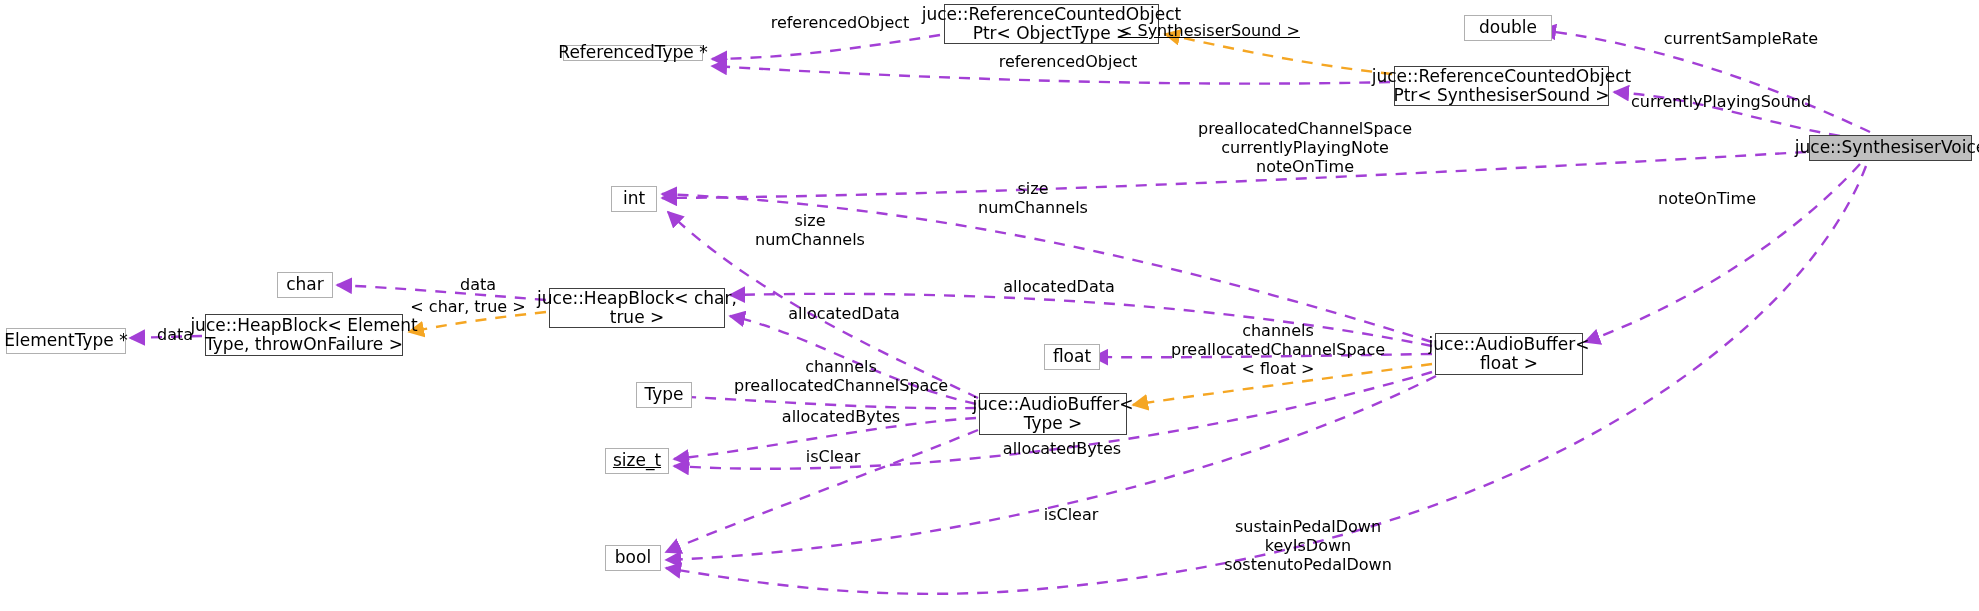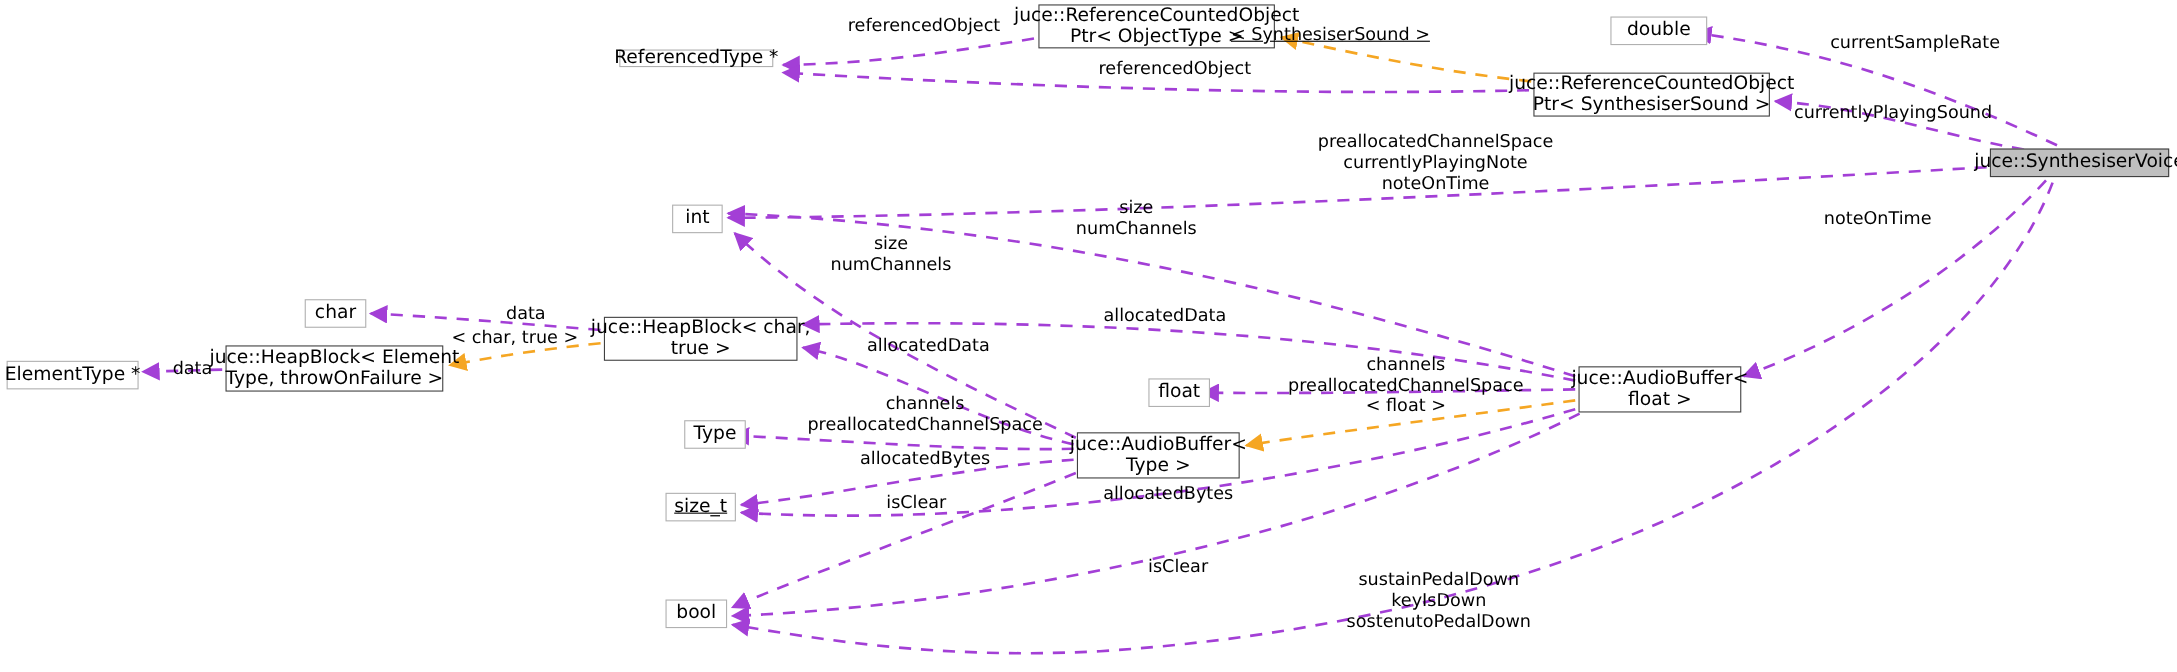--- a/index.html
+++ b/index.html
@@ -140,21 +140,21 @@
   <div class="node plain" style="left:6px; top:328px; width:120px; height:26px;">ElementType *</div>
 
   <div class="node klass" style="left:205px; top:314px; width:198px; height:42px;">juce::HeapBlock&lt; Element
 Type, throwOnFailure &gt;</div>
 
   <div class="node plain" style="left:1032px; top:344px; width:56px; height:26px;margin-left:12px;">float</div>
 
   <div class="node klass" style="left:1435px; top:333px; width:148px; height:42px;">juce::AudioBuffer&lt;
 float &gt;</div>
 
-  <div class="node plain" style="left:622px; top:382px; width:56px; height:26px;">Type</div>
+  <div class="node plain" style="left:636px; top:382px; width:56px; height:26px;">Type</div>
 
   <div class="node klass" style="left:979px; top:393px; width:148px; height:42px;">juce::AudioBuffer&lt;
 Type &gt;</div>
 
   <div class="node plain" style="left:605px; top:448px; width:64px; height:26px;text-decoration:underline;">size_t</div>
 
   <div class="node plain" style="left:605px; top:545px; width:56px; height:26px;">bool</div>
 
   <div class="edge-label" style="left:760px; top:14px; width:160px;">referencedObject</div>
 

